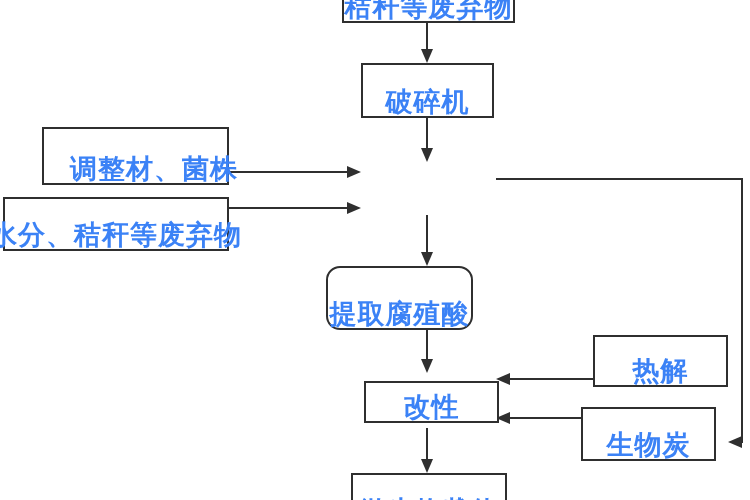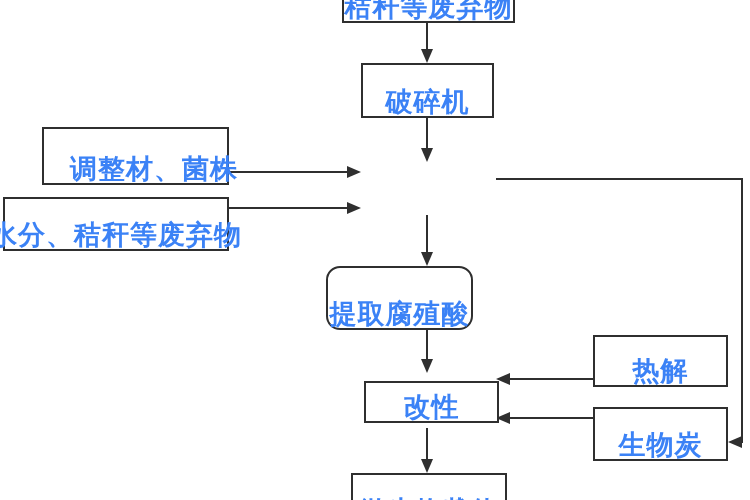--- a/index.html
+++ b/index.html
@@ -122,21 +122,21 @@
   </div>
 
   <div class="node" style="left:364px; top:373px; width:135px; height:42px;margin-top:8px;">
     <span>改性</span>
   </div>
 
   <div class="node" style="left:593px; top:335px; width:135px; height:52px;">
     <span>热解</span>
   </div>
 
-  <div class="node" style="left:593px; top:407px; width:135px; height:54px;">
+  <div class="node" style="left:581px; top:407px; width:135px; height:54px;">
     <span>生物炭</span>
   </div>
 
   <div class="node" style="left:351px; top:473px; width:156px; height:54px;">
     <span>微生物载体</span>
   </div>
 
 </div>
 
 </body></html>

